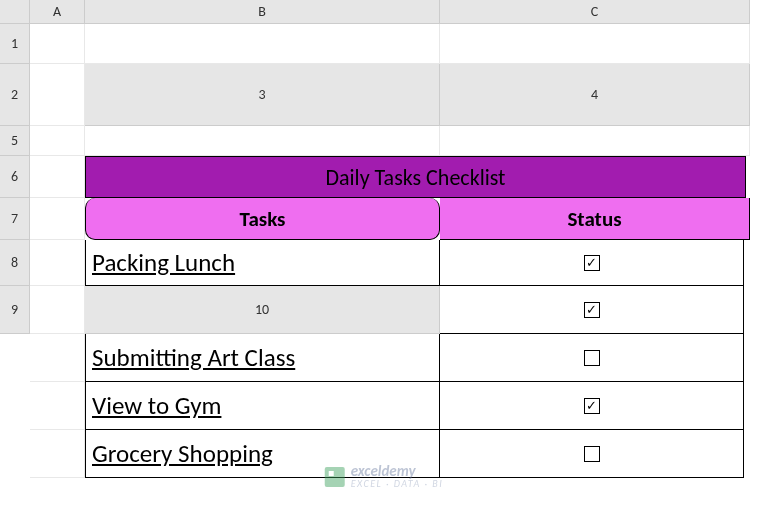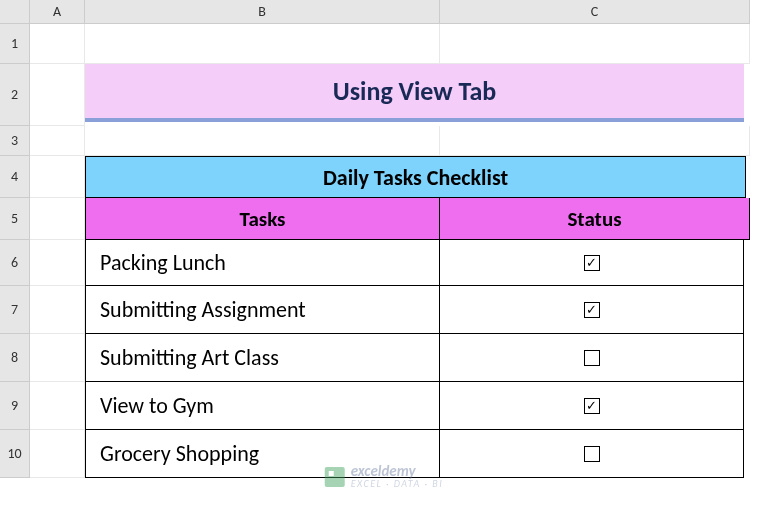--- a/index.html
+++ b/index.html
@@ -54,49 +54,50 @@
     justify-content: center;
     font-weight: bold;
     font-size: 26px;
     color: #1a2a56;
     border-bottom: 4px solid #8aa0d8;
     margin: 0 6px 4px 0;
   }
   .section-head {
     grid-column: 3 / 5;
     grid-row: 5;
-    background: #7dd3fc;
-    display: flex;
-    align-items: center;
-    justify-content: center;
-    font-weight: bold;
+    background: #a21caf;
+    display: flex;
+    align-items: center;
+    justify-content: center;
+    font-weight: normal;
     font-size: 22px;
     border: 1.5px solid #000;
     margin-right: 4px;
   }
   .col-tasks, .col-status {
     background: #ef6ef0;
     display: flex;
     align-items: center;
     justify-content: center;
     font-weight: bold;
     font-size: 21px;
     border: 1.5px solid #000;
     border-top: none;
   }
-  .col-tasks { grid-column: 3; grid-row: 6; }
+  .col-tasks { grid-column: 3; grid-row: 6; border-radius: 10px; }
   .col-status { grid-column: 4; grid-row: 6; border-left: none; }
   .task-cell {
     grid-column: 3;
     display: flex;
     align-items: center;
-    padding-left: 14px;
-    font-size: 22px;
+    padding-left: 6px;
+    font-size: 25px;
     border: 1.5px solid #000;
     border-top: none;
+    text-decoration: underline;
   }
   .status-cell {
     grid-column: 4;
     display: flex;
     align-items: center;
     justify-content: center;
     border: 1.5px solid #000;
     border-top: none;
     border-left: none;
     margin-right: 6px;
@@ -152,21 +153,20 @@
   <div class="col-head">B</div>
   <div class="col-head">C</div>
 
   <div class="row-head">1</div>
   <div class="cell" style="grid-column:2;grid-row:2"></div>
   <div class="cell" style="grid-column:3;grid-row:2"></div>
   <div class="cell" style="grid-column:4;grid-row:2"></div>
 
   <div class="row-head">2</div>
   <div class="cell" style="grid-column:2;grid-row:3"></div>
-  <div class="title-band">Using View Tab</div>
 
   <div class="row-head">3</div>
   <div class="cell" style="grid-column:2;grid-row:4"></div>
   <div class="cell" style="grid-column:3;grid-row:4"></div>
   <div class="cell" style="grid-column:4;grid-row:4"></div>
 
   <div class="row-head">4</div>
   <div class="cell" style="grid-column:2;grid-row:5"></div>
   <div class="section-head">Daily Tasks Checklist</div>
 
@@ -177,21 +177,20 @@
 
   <div class="row-head">6</div>
   <div class="cell" style="grid-column:2;grid-row:7"></div>
   <div class="task-cell" style="grid-row:7">Packing Lunch</div>
   <div class="status-cell" style="grid-row:7">
     <span class="chk">✓</span>
   </div>
 
   <div class="row-head">7</div>
   <div class="cell" style="grid-column:2;grid-row:8"></div>
-  <div class="task-cell" style="grid-row:8">Submitting Assignment</div>
   <div class="status-cell" style="grid-row:8">
     <span class="chk">✓</span>
   </div>
 
   <div class="row-head">8</div>
   <div class="cell" style="grid-column:2;grid-row:9"></div>
   <div class="task-cell" style="grid-row:9">Submitting Art Class</div>
   <div class="status-cell" style="grid-row:9">
     <span class="chk"></span>
   </div>

